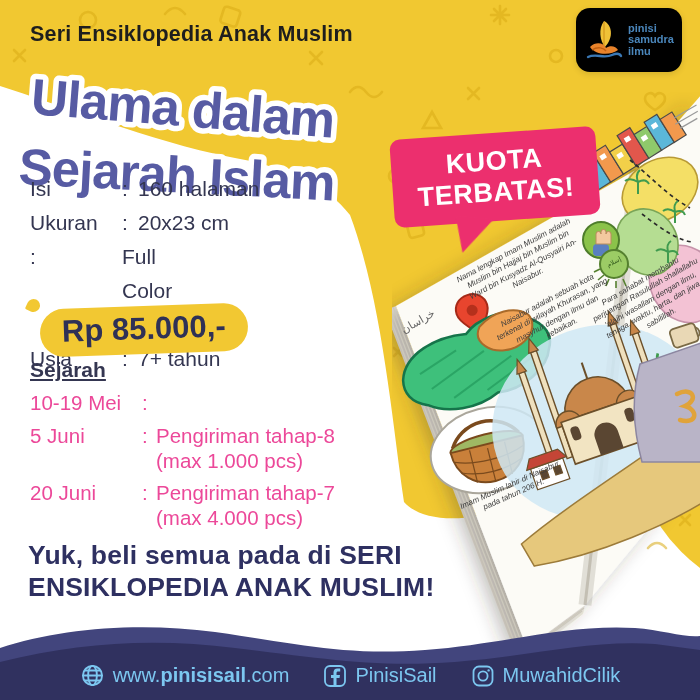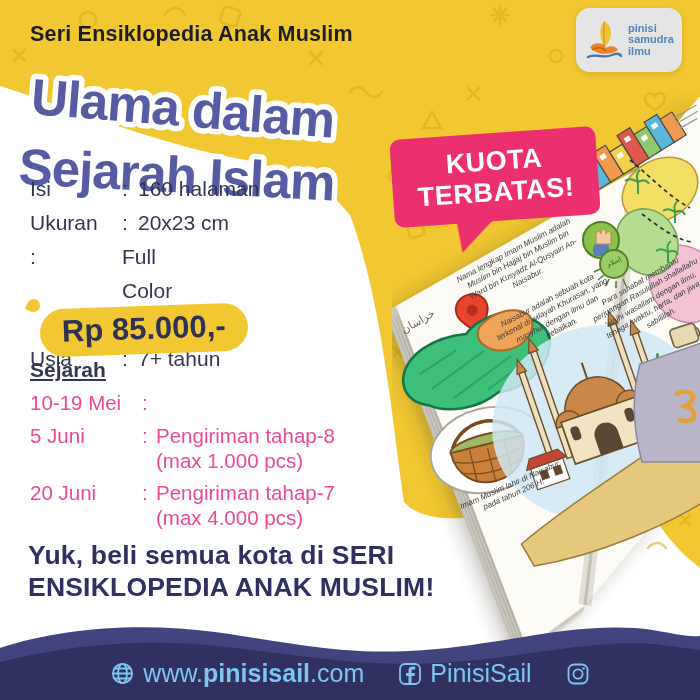--- a/index.html
+++ b/index.html
@@ -4,21 +4,21 @@
 <style>
   html,body{margin:0;padding:0;width:700px;height:700px;overflow:hidden;background:#fff;}
   .poster{position:relative;width:700px;height:700px;overflow:hidden;
           font-family:"Liberation Sans",sans-serif;background:#fff;}
   .bg{position:absolute;left:0;top:0;z-index:0;}
 
   
   .series-label{position:absolute;left:30px;top:22px;z-index:4;font-size:21.5px;
     font-weight:600;color:#1e1e1e;letter-spacing:.2px;}
   .logo-box{position:absolute;left:576px;top:8px;width:106px;height:64px;z-index:4;
-    background:#e5e5e5;border-radius:14px;box-shadow:0 2px 6px rgba(0,0,0,.12);
+    background:#000000;border-radius:14px;box-shadow:0 2px 6px rgba(0,0,0,.12);
     display:flex;align-items:center;justify-content:center;gap:4px;}
   .logo-text{display:flex;flex-direction:column;line-height:1.05;font-size:11px;
     color:#4a86bb;font-weight:600;}
 
   
   .title-svg{position:absolute;left:16px;top:50px;z-index:4;}
   .title-text{font-family:"Liberation Sans",sans-serif;font-weight:bold;font-size:51px;
     fill:#575ba3;stroke:#ffffff;stroke-width:11px;paint-order:stroke;
     stroke-linejoin:round;letter-spacing:-1px;}
 
@@ -57,21 +57,21 @@
   
   .book-box{position:absolute;left:392px;top:92px;width:312px;height:572px;z-index:2;}
   .book-box svg{position:absolute;left:0;top:0;}
   .hand{position:absolute;font-size:8px;line-height:1.3;color:#3c3c3c;
     font-style:italic;text-align:center;z-index:3;}
 
   
   .footer-svg{position:absolute;left:0;bottom:0;z-index:6;}
   .footer-row{position:absolute;left:0;bottom:12px;width:700px;z-index:7;
     display:flex;justify-content:center;align-items:center;gap:34px;
-    color:#7cc7f0;font-size:25px;}
+    color:#7cc7f0;font-size:20px;}
   .footer-item{display:flex;align-items:center;gap:8px;}
   .fw-bold{font-weight:bold;}
 </style>
 </head>
 <body>
 
 <div class="poster">
 
   <svg class="bg" width="700" height="700" viewBox="0 0 700 700">
     <rect width="700" height="700" fill="#ffffff"></rect>
@@ -353,21 +353,21 @@
       <span>20 Juni</span>
       <span>:</span>
       <span>
         <span>Pengiriman tahap-7</span>
         <div class="sched-note">(max 4.000 pcs)</div>
       </span>
     </div>
   </div>
 
   <div class="cta">
-    <div>Yuk, beli semua kota di SERI</div>
+    <div>Yuk, beli semua pada di SERI</div>
     <div>ENSIKLOPEDIA ANAK MUSLIM!</div>
   </div>
 
   <svg class="footer-svg" width="700" height="86" viewBox="0 0 700 86">
     <path d="M0,34 C60,14 140,8 215,18 C300,30 345,42 425,36 C505,30 565,10 635,14 C662,16 686,24 700,22 V86 H0 Z" fill="#42457d"></path>
     <path d="M0,48 C80,28 155,24 235,34 C320,44 375,54 455,48 C535,42 585,26 655,30 L700,36 V86 H0 Z" fill="#30315f"></path>
   </svg>
 
   <div class="footer-row">
     <div class="footer-item">
@@ -388,16 +388,17 @@
         <path d="M13.5,21.2 v-7.2 h3 l0.5,-3 h-3.5 v-1.8 c0,-1 0.4,-1.7 1.8,-1.7 h1.9 V4.6 c-0.4,0 -1.5,-0.1 -2.7,-0.1 c-2.6,0 -4,1.5 -4,4.2 V11 H8 v3 h2.5 v7.2 Z" fill="#7cc7f0"></path>
       </svg>
       <span>PinisiSail</span>
     </div>
     <div class="footer-item">
       <svg viewBox="0 0 24 24" width="24" height="24">
         <rect x="2.5" y="2.5" width="19" height="19" rx="5.5" fill="none" stroke="#7cc7f0" stroke-width="1.8"></rect>
         <circle cx="12" cy="12" r="4.6" fill="none" stroke="#7cc7f0" stroke-width="1.8"></circle>
         <circle cx="17.6" cy="6.4" r="1.2" fill="#7cc7f0"></circle>
       </svg>
+      <span>MuwahidCilik</span>
     </div>
   </div>
 
 </div>
 
 </body></html>

